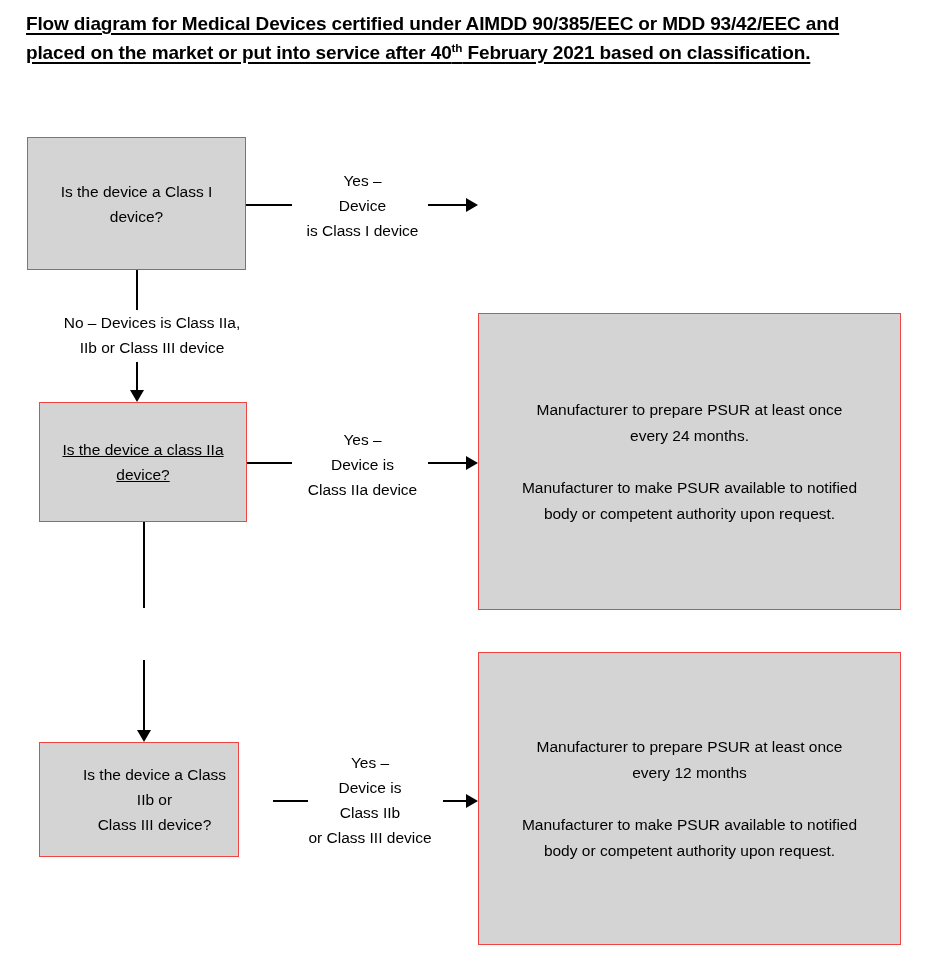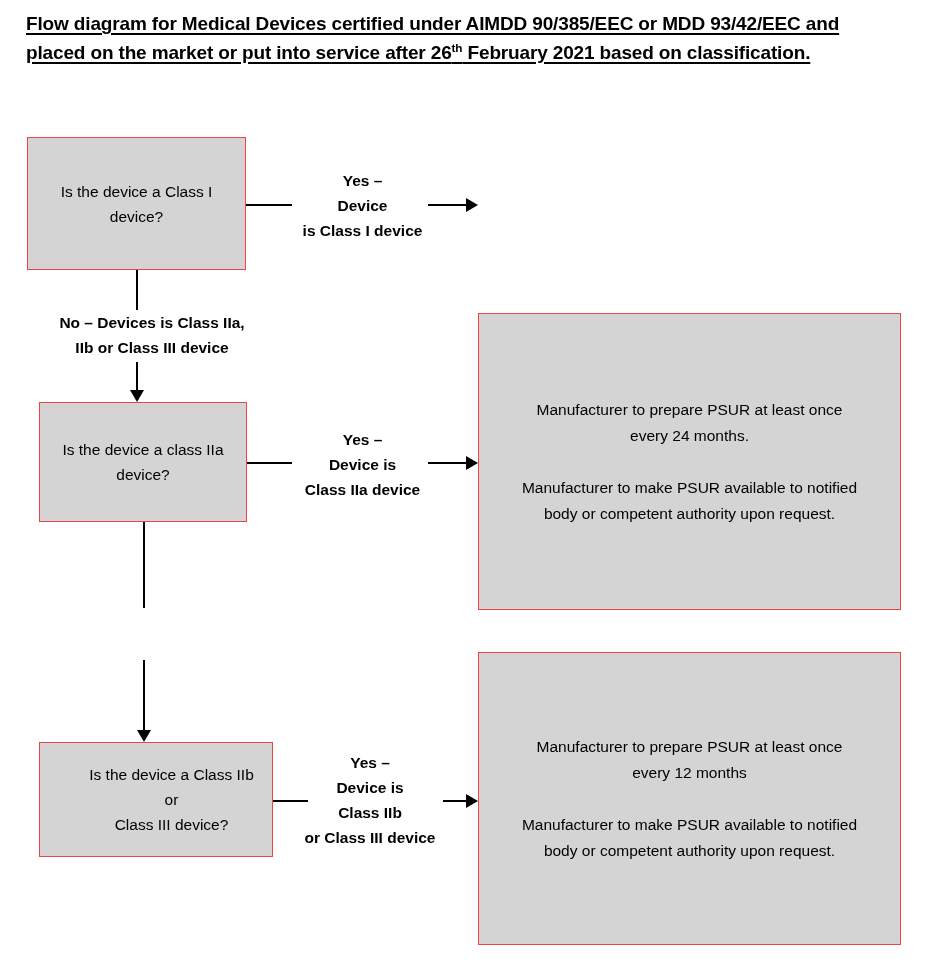--- a/index.html
+++ b/index.html
@@ -54,22 +54,22 @@
     padding: 4px 10px;
     white-space: pre-line;
   }
   .node.outcome {
     font-size: 15.5px;
     line-height: 26px;
   }
 
   
   #box-class1      { left: 27px;  top: 137px; width: 219px; height: 133px; }
-  #box-class2a     { left: 39px;  top: 402px; width: 208px; height: 120px; }
-  #box-class2b3    { left: 39px;  top: 742px; width: 234px; height: 115px; padding-left: 41px; }
+  #box-class2a     { left: 39px;  top: 402px; width: 208px; height: 120px; text-decoration: underline; }
+  #box-class2b3    { left: 39px;  top: 742px; width: 200px; height: 115px; padding-left: 41px; }
 
   
   #box-no-psur     { left: 478px; top: 138px; width: 423px; height: 132px; }
   #box-psur-24     { left: 478px; top: 313px; width: 423px; height: 297px; }
   #box-psur-12     { left: 478px; top: 652px; width: 423px; height: 293px; }
 
   
   .hline {
     position: absolute;
     height: 0;
@@ -97,41 +97,40 @@
     border-top: 12px solid #000;
   }
 
   
   .edge-label {
     position: absolute;
     text-align: center;
     font-size: 15.5px;
     line-height: 25px;
     white-space: pre-line;
-    font-weight: bold;
   }
 
   
   #label-yes-1 { left: 290px; top: 168px; width: 145px; }
   #label-yes-2 { left: 290px; top: 427px; width: 145px; }
   #label-yes-3 { left: 290px; top: 750px; width: 160px; }
 
   
   #label-no-1  { left: 12px;  top: 310px; width: 280px; }
   #label-no-2  { left: 12px;  top: 608px; width: 280px; }
 </style>
 </head>
 <body>
 
 <div id="page">
 
   <div class="title">
     <span>Flow diagram for Medical Devices certified under AIMDD 90/385/EEC or MDD 93/42/EEC and</span>
     <br>
-    <span>placed on the market or put into service after 26</span><sup>th</sup><span> February 2021 based on classification.</span>
+    <span>placed on the market or put into service after 40</span><sup>th</sup><span> February 2021 based on classification.</span>
   </div>
 
   <div class="node decision" id="box-class1">Is the device a Class I
 device?</div>
 
   <div class="hline" style="left:246px; top:204px; width:46px;"></div>
   <div class="edge-label" id="label-yes-1">Yes –
 Device
 is Class I device</div>
   <div class="hline" style="left:428px; top:204px; width:40px;"></div>

